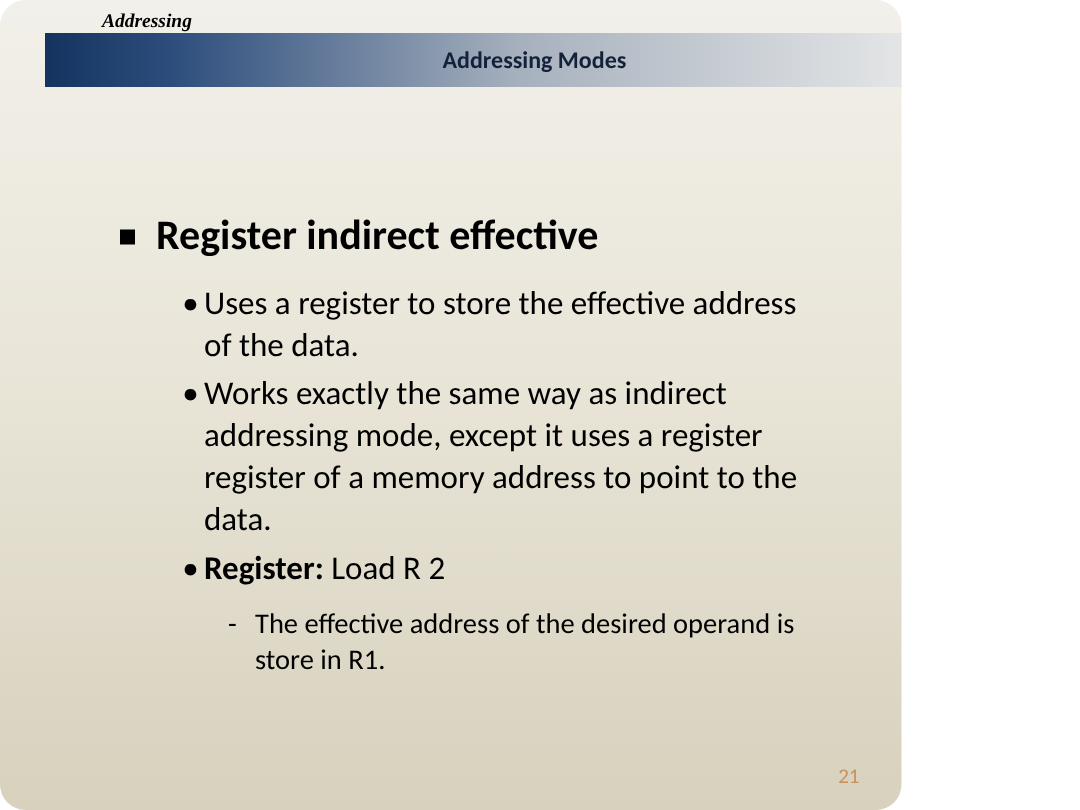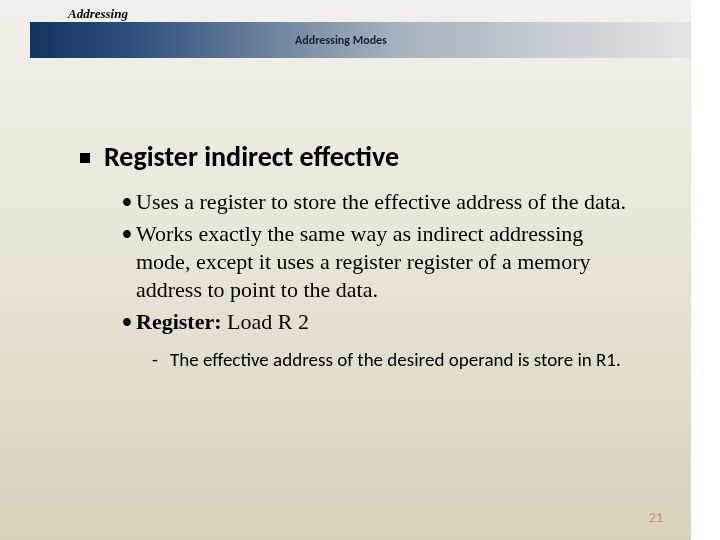--- a/index.html
+++ b/index.html
@@ -4,25 +4,26 @@
 <style>
   html, body {
     margin: 0;
     padding: 0;
     width: 720px;
     height: 540px;
     font-family: Calibri, "Segoe UI", Arial, sans-serif;
     overflow: hidden;
   }
   .slide {
-    width: 691px;
+    width: 601px;
     height: 540px;
     background: linear-gradient(to bottom, #f2f0ea 0%, #e9e5d8 45%, #d7d1bd 100%);
     position: relative;
     box-sizing: border-box;
+    border-radius: 17px;
   }
   .top-label {
     position: absolute;
     top: 6px;
     left: 68px;
     font-weight: bold;
     font-style: italic;
     font-size: 13px;
     font-family: "Times New Roman", serif;
     color: #000;
@@ -33,21 +34,21 @@
     left: 30px;
     right: 0;
     height: 36px;
     background: linear-gradient(to right, #14335f 0%, #2d4e7d 15%, #a6b0bd 55%, #e3e5e6 100%);
     display: flex;
     align-items: center;
   }
   .title-text {
     margin-left: 265px;
     font-weight: bold;
-    font-size: 12px;
+    font-size: 16px;
     color: #14213a;
   }
   .content {
     position: absolute;
     top: 140px;
     left: 80px;
     right: 60px;
   }
   .h-bullet {
     display: flex;
@@ -81,21 +82,20 @@
     margin-bottom: 4px;
   }
   .sub-item .dot {
     flex: 0 0 auto;
     width: 18px;
     text-align: center;
     margin-top: 0;
   }
   .sub-item .body {
     flex: 1 1 auto;
-    font-family: Liberation Serif, serif;
   }
   .sub-sub {
     margin-left: 72px;
     margin-top: 12px;
   }
   .sub-sub-item {
     display: flex;
     align-items: flex-start;
     font-size: 19px;
     color: #000;

